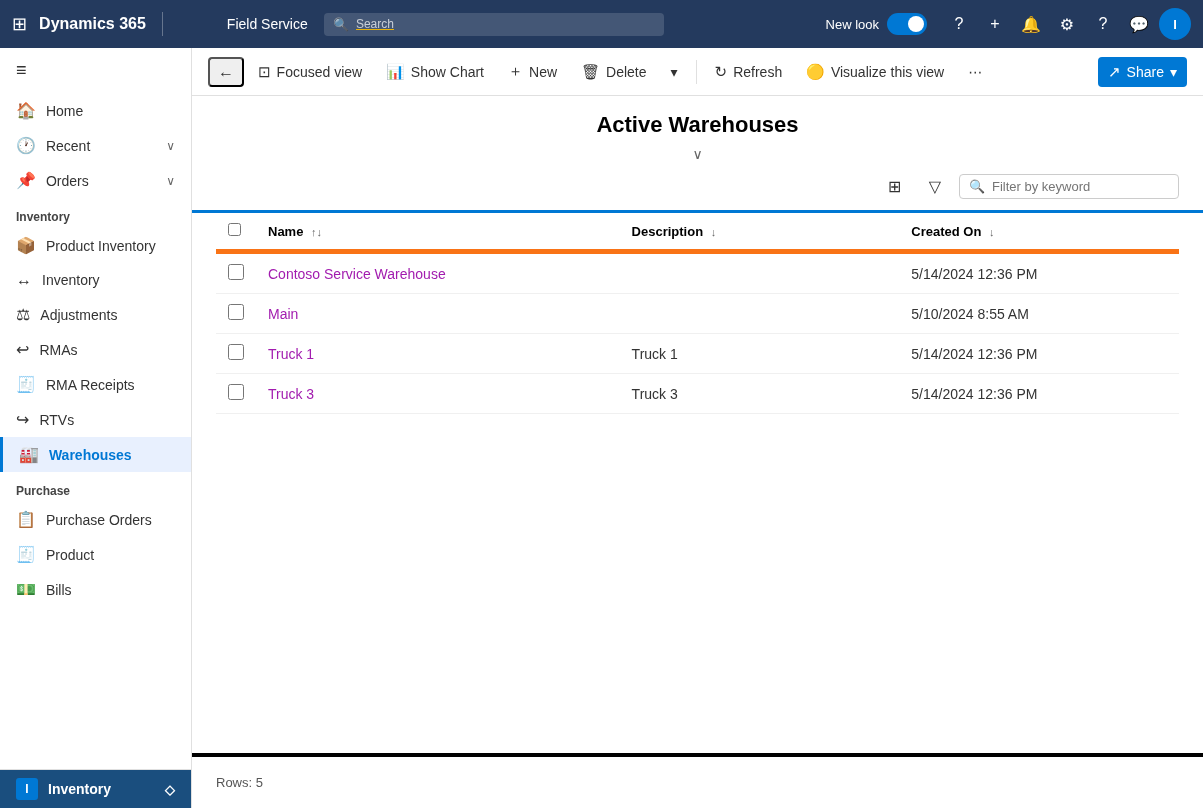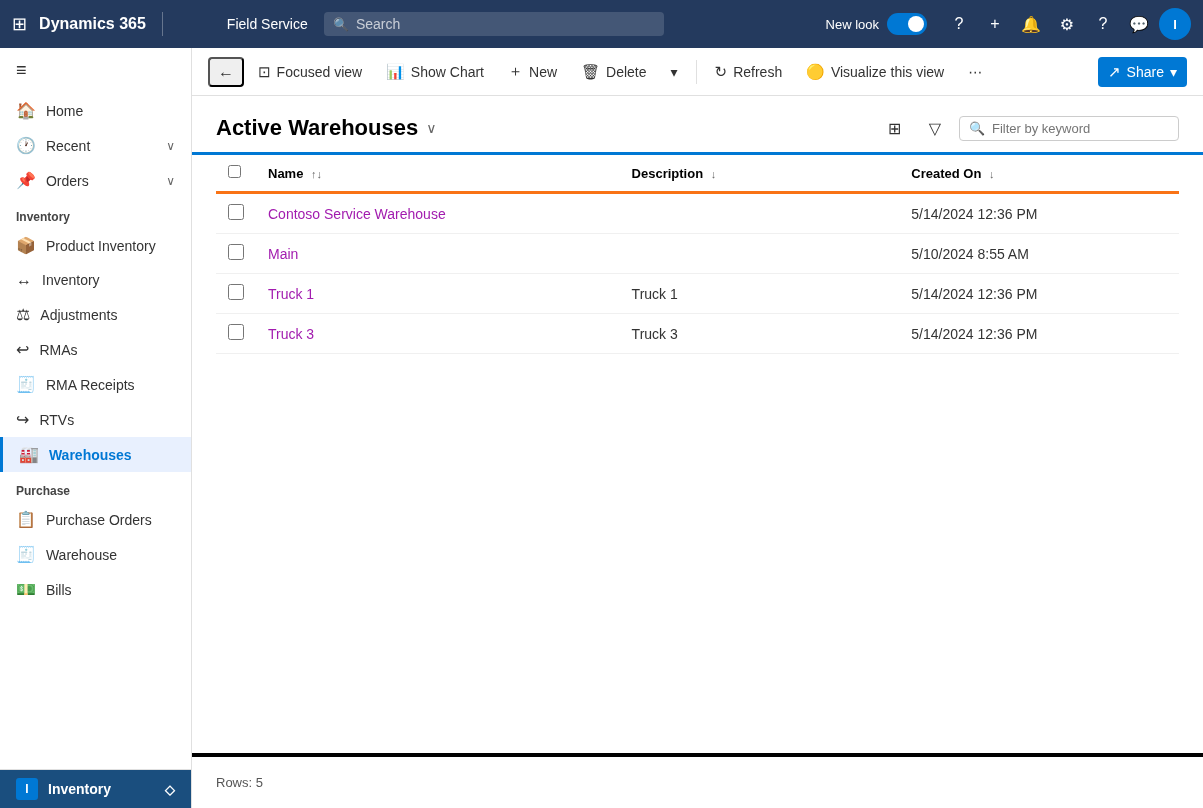--- a/index.html
+++ b/index.html
@@ -18,21 +18,21 @@
     }
     .top-nav .nav-grid-icon { color: #fff; font-size: 18px; cursor: pointer; margin-right: 4px; }
     .top-nav .brand { color: #fff; font-size: 16px; font-weight: 600; white-space: nowrap; }
     .top-nav .divider { width: 1px; height: 24px; background: rgba(255,255,255,0.3); margin: 0 8px; }
     .top-nav .app-name { color: #fff; font-size: 14px; font-weight: 400; margin-left: 48px; }
     .top-nav .search-box {
       display: flex; align-items: center; background: rgba(255,255,255,0.15); border-radius: 4px;
       padding: 4px 10px; gap: 6px; flex: 1; max-width: 340px; margin-left: 8px;
     }
     .top-nav .search-box input {
-      background: transparent; border: none; outline: none; color: #eab308; font-size: 14px; width: 100%;
+      background: transparent; border: none; outline: none; color: #eab308; font-size: 12px; width: 100%; text-decoration: underline;
     }
     .top-nav .search-box input::placeholder { color: rgba(255,255,255,0.7); }
     .top-nav .search-icon { color: rgba(255,255,255,0.7); font-size: 13px; }
     .new-look { display: flex; align-items: center; gap: 8px; margin-left: auto; color: #fff; font-size: 13px; white-space: nowrap; }
     .toggle {
       width: 40px; height: 22px; background: #0078d4; border-radius: 11px; position: relative; cursor: pointer;
     }
     .toggle::after {
       content: ''; position: absolute; width: 16px; height: 16px; background: #fff;
       border-radius: 50%; top: 3px; right: 3px; transition: 0.2s;
@@ -74,38 +74,38 @@
     }
     .toolbar-btn .btn-icon { font-size: 15px; }
     .toolbar-btn.primary {
       background: #0078d4; color: #fff; margin-left: auto;
     }
     .toolbar-separator { width: 1px; height: 24px; background: #e0e0e0; margin: 0 4px; }
     .toolbar-back { font-size: 16px; color: #333; cursor: pointer; padding: 4px 8px; border-radius: 4px; }
 
     
     .view-header { padding: 16px 24px 0; flex-shrink: 0; }
-    .view-title-row { display: flex; align-items: center; gap: 8px; margin-bottom: 0; }
+    .view-title-row { display: flex; align-items: center; gap: 8px; margin-bottom: 0; flex-direction: column; }
     .view-title { font-size: 22px; font-weight: 600; color: #000; }
     .view-title-chevron { font-size: 14px; color: #666; cursor: pointer; }
     .view-header-actions { display: flex; align-items: center; gap: 8px; margin-left: auto; }
     .view-header-btn { display: flex; align-items: center; justify-content: center; width: 32px; height: 32px; border-radius: 4px; cursor: pointer; color: #333; border: none; background: transparent; font-size: 16px; }
     .filter-input-wrap {
       display: flex; align-items: center; border: 1px solid #ccc; border-radius: 4px;
       padding: 4px 10px; gap: 6px; min-width: 200px;
     }
     .filter-input-wrap input { border: none; outline: none; font-size: 13px; width: 100%; }
     .view-underline { height: 3px; background: #0078d4; margin-top: 8px; width: calc(100% + 48px); margin-left: -24px; }
 
     
     .table-container { flex: 1; overflow-y: auto; padding: 0 24px; }
     table { width: 100%; border-collapse: collapse; }
     thead th {
       text-align: left; padding: 10px 12px; font-size: 13px; font-weight: 600; color: #000;
-      border-bottom: 3px solid #f97316; white-space: nowrap; position: sticky; top: 0; background: #fff; z-index: 1;
+      border-bottom: 5px solid #f97316; white-space: nowrap; position: sticky; top: 0; background: #fff; z-index: 1;
     }
     thead th .sort-icon { margin-left: 4px; font-size: 11px; color: #666; }
     tbody tr { border-bottom: 1px solid #f0f0f0; }
     tbody td { padding: 10px 12px; font-size: 14px; vertical-align: middle; }
     tbody td a { color: #a21caf; text-decoration: none; }
     .checkbox-cell { width: 36px; }
     .checkbox-cell input[type=checkbox] { width: 16px; height: 16px; cursor: pointer; }
     .name-col { min-width: 260px; }
     .desc-col { min-width: 200px; flex: 1; }
     .created-col { min-width: 200px; text-align: left; }
@@ -195,21 +195,21 @@
     </div>
 
     <div class="sidebar-section">Purchase</div>
 
     <div class="sidebar-item">
       <span class="item-icon">📋</span>
       <span>Purchase Orders</span>
     </div>
     <div class="sidebar-item">
       <span class="item-icon">🧾</span>
-      <span>Warehouse</span>
+      <span>Product</span>
     </div>
     <div class="sidebar-item">
       <span class="item-icon">💵</span>
       <span>Bills</span>
     </div>
 
     <div style="flex:1"></div>
     <div class="sidebar-item" style="border-top:1px solid #e0e0e0; background:#1a4e7e; color:#fff; font-weight:600;">
       <span class="item-icon" style="background:#0078d4;color:#fff;width:22px;height:22px;display:flex;align-items:center;justify-content:center;border-radius:3px;font-size:12px;font-weight:700;">I</span>
       <span style="color:#fff;">Inventory</span>

